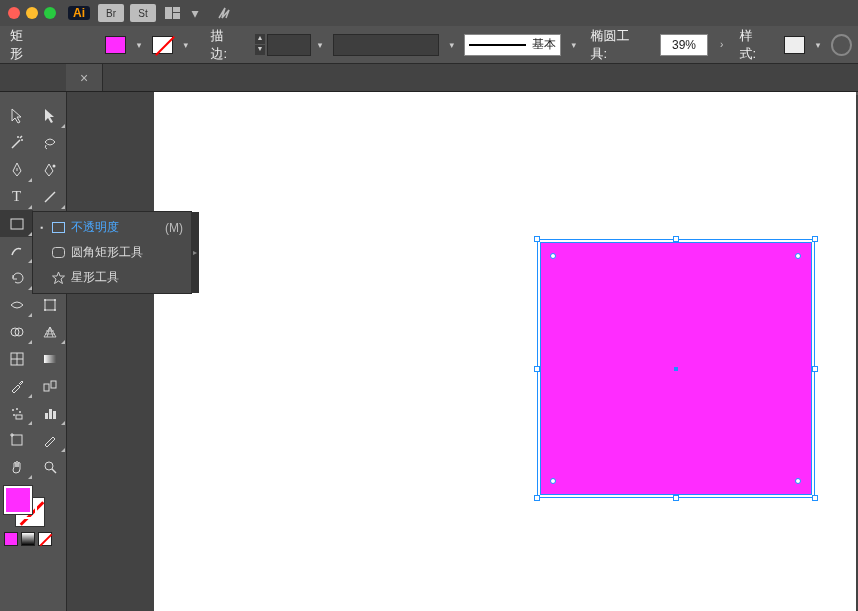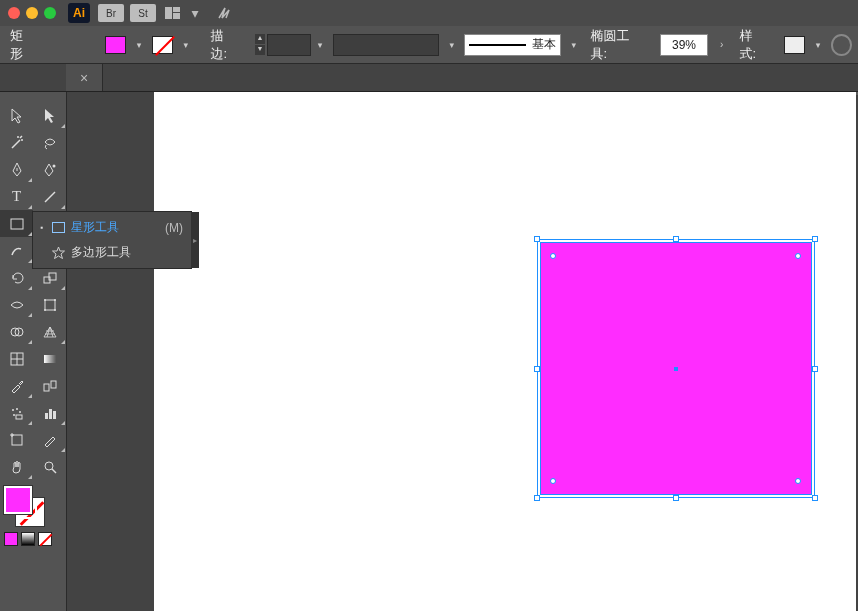--- a/index.html
+++ b/index.html
@@ -2,21 +2,21 @@
 <html><head>
 <meta charset="utf-8">
 <style>
   * { margin:0; padding:0; box-sizing:border-box; font-family:"PingFang SC","Microsoft YaHei",sans-serif; }
   body { background:#323232; width:858px; height:611px; overflow:hidden; color:#ddd; font-size:12px; }
   
   .titlebar { height:26px; background:#4a4a4a; display:flex; align-items:center; padding:0 8px; }
   .traffic { display:flex; gap:6px; margin-right:12px;}
   .traffic span{ width:12px;height:12px;border-radius:50%; display:block;}
   .tl-red{background:#ff5f57;} .tl-yellow{background:#ffbd2e;} .tl-green{background:#28c940;}
-  .ai-logo{ width:22px;height:20px;background:#0f172a; color:#ff9a00; font-weight:bold; font-size:12px; display:flex; align-items:center; justify-content:center; border-radius:3px; margin-right:8px;}
+  .ai-logo{ width:22px;height:14px;background:#0f172a; color:#ff9a00; font-weight:bold; font-size:12px; display:flex; align-items:center; justify-content:center; border-radius:3px; margin-right:8px;}
   .title-btn{ width:26px;height:18px;background:#bdbdbd;color:#333;font-size:10px;display:flex;align-items:center;justify-content:center;margin-right:6px;border-radius:2px;}
   .title-icon{ width:22px;color:#bbb;display:flex;align-items:center;justify-content:center;font-size:14px;}
   
   .controlbar{ height:38px; background:#535353; border-bottom:1px solid #2a2a2a; display:flex; align-items:center; padding:0 6px; gap:6px;}
   .cb-label{ color:#eee; font-size:13px; padding:0 10px 0 4px;}
   .swatch{ width:22px;height:18px; border:1px solid #222; position:relative;}
   .magenta{ background:#ff2cff;}
   .nostroke{ background:#fff;}
   .nostroke:after{content:"";position:absolute;left:-1px;top:50%;width:26px;height:2px;background:#ff0000;transform:rotate(-45deg);}
   .dd{ width:14px; height:18px; display:flex; align-items:center; justify-content:center; color:#ccc; font-size:9px; background:#535353;}
@@ -390,27 +390,37 @@
 </div>
 
 <div class="flyout">
   <div class="flyout-row sel">
     <span class="bullet">▪</span>
     <span class="fly-icon">
         <svg width="13" height="11">
           <rect x="0.5" y="0.5" width="12" height="10" stroke="#8cc6ff" fill="none"></rect>
         </svg>
       </span>
-    <span class="fly-label">星形工具</span>
+    <span class="fly-label">不透明度</span>
     <span class="fly-short">(M)</span>
+  </div>
+  <div class="flyout-row">
+    <span class="bullet"></span>
+    <span class="fly-icon">
+        <svg width="13" height="11">
+          <rect x="0.5" y="0.5" width="12" height="10" rx="3" stroke="#ccc" fill="none"></rect>
+        </svg>
+      </span>
+    <span class="fly-label">圆角矩形工具</span>
+    <span class="fly-short"></span>
   </div>
   <div class="flyout-row">
     <span class="bullet"></span>
     <span class="fly-icon">
         <svg width="13" height="12">
           <polygon points="6.5,0 8,4 12.5,4 9,7 10.5,11.5 6.5,9 2.5,11.5 4,7 0.5,4 5,4" stroke="#ccc" fill="none"></polygon>
         </svg>
       </span>
-    <span class="fly-label">多边形工具</span>
+    <span class="fly-label">星形工具</span>
     <span class="fly-short"></span>
   </div>
   <div class="flyout-side">▸</div>
 </div>
 
 </body></html>

